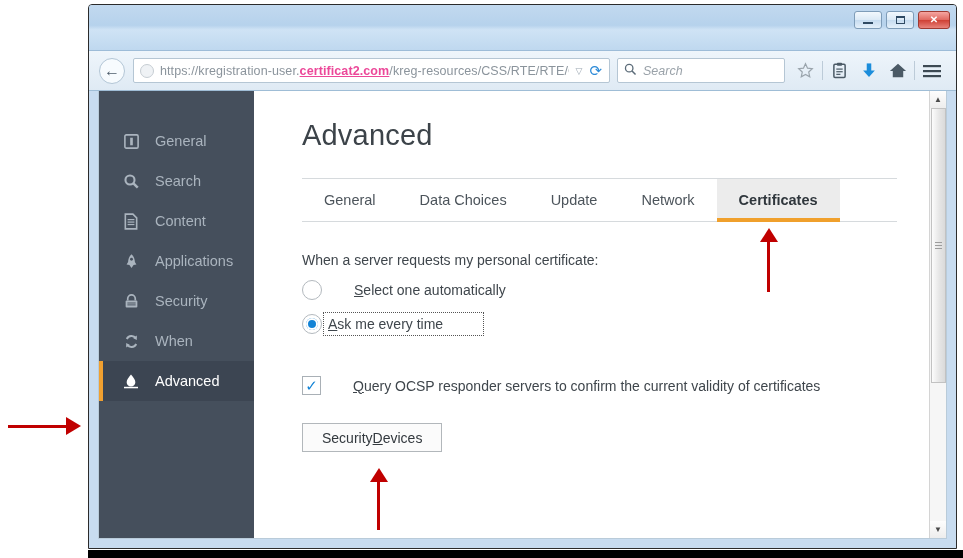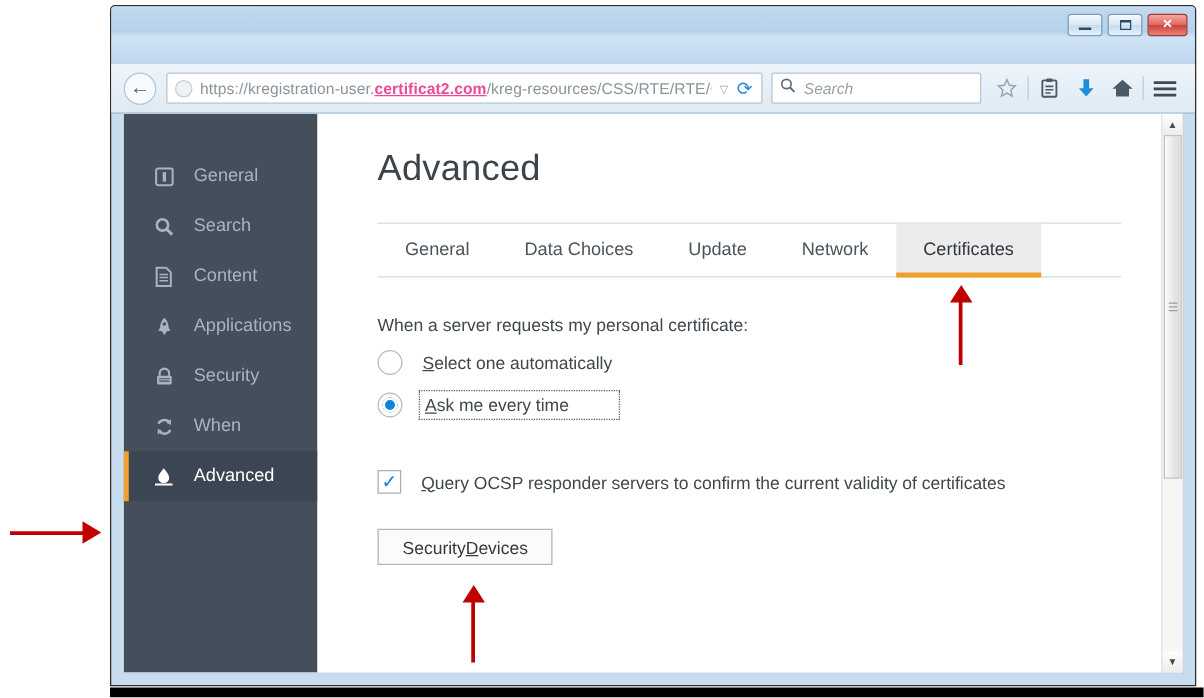--- a/index.html
+++ b/index.html
@@ -125,39 +125,39 @@
   .page-title { font-size: 29px; color: #3c4349; font-weight: normal; letter-spacing: .2px; }
   .tabs-row {
     margin-top: 26px; margin-right: 32px; height: 44px;
     border-top: 1px solid #d6dadd; border-bottom: 1px solid #d6dadd;
     display: flex; align-items: stretch;
   }
   .ctab {
     padding: 0 22px; display: flex; align-items: center;
     font-size: 14.5px; color: #4c545b; position: relative;
   }
-  .ctab.active { background: #ececec; color: #2f363c; }
+  .ctab.active { background: #ececec; color: #2f363c; font-weight: bold; }
   .ctab.active::after {
     content: ""; position: absolute; left: 0; right: 0; bottom: -1px;
     height: 4px; background: #f0a02c;
   }
   .section-label { margin-top: 30px; font-size: 14px; color: #3f464c; }
   .opt-row { display: flex; align-items: center; margin-top: 12px; }
   .radio {
     width: 20px; height: 20px; border-radius: 50%;
     border: 1px solid #b3b9be; background: #fff; flex: none;
     display: flex; align-items: center; justify-content: center;
   }
   .radio.on { border-color: #b3b9be; }
   .radio .inner {
     width: 12px; height: 12px; border-radius: 50%;
     background: #1283d6; box-shadow: 0 0 0 2px #fff inset;
   }
-  .opt-label { font-size: 14px; color: #3f464c; margin-left: 16px; }
-  .opt-label.focus { border: 1px dotted #555; padding: 3px 40px 3px 4px; margin-left: 13px; }
+  .opt-label { font-size: 14px; color: #3f464c; margin-left: 32px; }
+  .opt-label.focus { border: 1px dotted #555; padding: 3px 40px 3px 4px; margin-left: 1px; }
   .u { text-decoration: underline; }
   .check {
     width: 19px; height: 19px; border: 1px solid #a9b0b6; background: #fff;
     flex: none; display: flex; align-items: center; justify-content: center;
     color: #1283d6; font-size: 15px; line-height: 1;
   }
   .btn-row { display: flex; margin-top: 28px; }
   .btn {
     height: 29px; padding: 0 19px; border: 1px solid #b2b7bb;
     background: #fbfbfb; font-size: 14px; color: #33393e;

